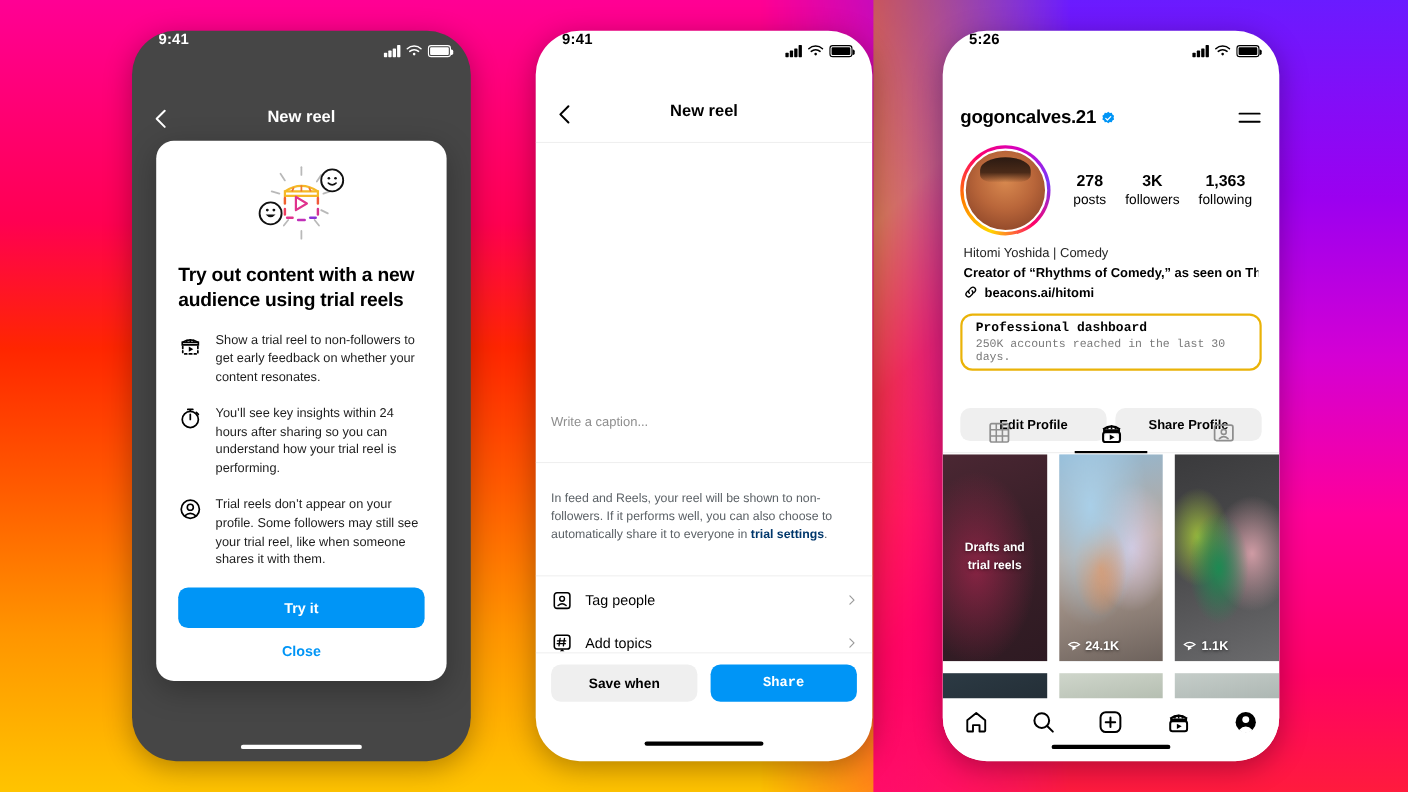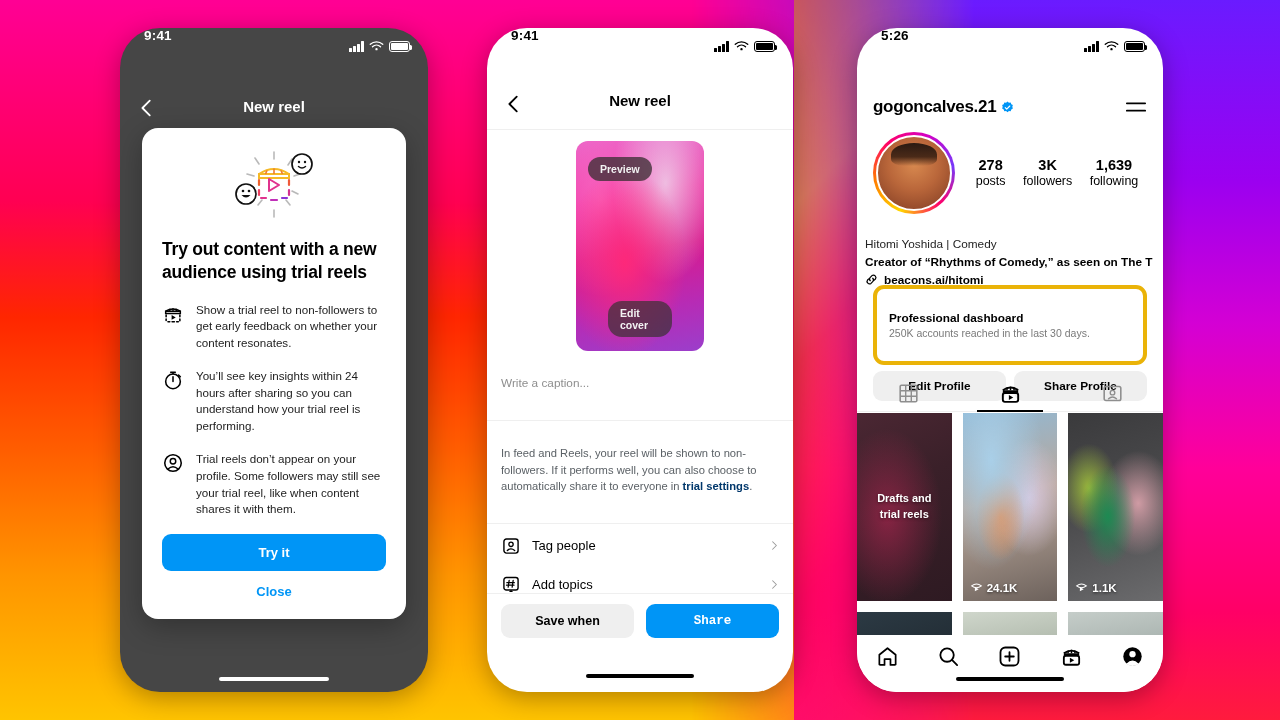--- a/index.html
+++ b/index.html
@@ -133,27 +133,27 @@
   .avatar-in { width:100%; height:100%; border-radius:50%; border:2.5px solid #fff; overflow:hidden;
     background:
       radial-gradient(circle at 50% 38%, #d8894f 0%, #b9663a 45%, #7e3a22 100%);
     position:relative;}
   .avatar-in::after{content:""; position:absolute; left:18%; top:8%; width:64%; height:32%;
     background:linear-gradient(180deg,#2b1a12 0%, #4a2a18 60%, rgba(74,42,24,0) 100%); border-radius:50% 50% 30% 30%;}
   .stat-group { flex:1; display:flex; justify-content:space-around; padding-left:12px;}
   .stat { text-align:center;}
   .stat .n { font-size:14.5px; font-weight:700; color:#000; line-height:1.25;}
   .stat .l { font-size:12.5px; color:#000; line-height:1.25;}
-  .p3-bio { position:absolute; top:208px; left:0; right:0; padding:0 8px;}
+  .p3-bio { position:absolute; top:194px; left:0; right:0; padding:0 19px;}
   .bio-name { font-size:11.8px; color:#242424; line-height:1.5;}
   .bio-desc { font-size:11.8px; font-weight:700; color:#000; line-height:1.5; white-space:nowrap; overflow:hidden;}
   .bio-link { display:flex; gap:6px; margin-top:2px;}
   .bio-link .lk { width:13px; height:13px; color:#000; flex:0 0 13px;}
   .bio-link .lt { font-size:11.8px; font-weight:700; color:#000;}
-  .dash { position:absolute; top:257px; left:16px; right:16px; border:4px solid #eab308; border-radius:11px; padding:22px 12px;}
+  .dash { position:absolute; top:257px; left:16px; right:16px; border:2px solid #eab308; border-radius:11px; padding:4px 12px;font-family:Liberation Mono, monospace;}
   .dash .t { font-size:11.8px; font-weight:700; color:#000;}
   .dash .s { font-size:10.5px; color:#7a7a7a; margin-top:2px;}
   .p3-btns { position:absolute; top:309px; left:16px; right:16px; display:flex; gap:8px;}
   .p3-btn { flex:1; background:#efefef; border:none; border-radius:9px; padding:8px 0; font-size:11.8px; font-weight:700; color:#000; font-family:inherit; cursor:pointer;margin-top:34px;}
   .p3-tabs { position:absolute; top:348px; left:0; right:0; height:36px; display:flex; border-bottom:1px solid #efefef;}
   .p3-tab { flex:1; display:flex; align-items:center; justify-content:center; color:#000; position:relative;}
   .p3-tab.inactive { color:#8e8e8e;}
   .p3-tab.active::after { content:""; position:absolute; bottom:-1px; left:18%; right:18%; height:2px; background:#000;}
   .p3-grid { position:absolute; top:385px; left:0; right:0; bottom:57px; display:grid;
     grid-template-columns:repeat(3,1fr); grid-template-rows:188px 188px; gap:11px; overflow:hidden;}
@@ -282,21 +282,21 @@
       </svg>
       <div class="bt">You’ll see key insights within 24 hours after sharing so you can understand how your trial reel is performing.</div>
     </div>
 
     <div class="bullet">
       <svg class="bi" viewBox="0 0 24 24">
         <circle cx="12" cy="12" r="9" stroke="#000" stroke-width="1.7" fill="none"></circle>
         <circle cx="12" cy="10" r="3" stroke="#000" stroke-width="1.6" fill="none"></circle>
         <path d="M6.5 18.6 q5.5 -5 11 0" stroke="#000" stroke-width="1.6" fill="none" stroke-linecap="round"></path>
       </svg>
-      <div class="bt">Trial reels don’t appear on your profile. Some followers may still see your trial reel, like when content shares it with them.</div>
+      <div class="bt">Trial reels don’t appear on your profile. Some followers may still see your trial reel, like when someone shares it with them.</div>
     </div>
 
     <button class="btn-primary">Try it</button>
     <button class="btn-link">Close</button>
   </div>
   <div class="p1-homebar"></div>
 </div>
 
 <div class="phone" id="phone2">
   <div class="p2-status">
@@ -316,25 +316,20 @@
       <span class="batt"></span>
     </div>
   </div>
   <div class="p2-nav">
     <svg class="back" viewBox="0 0 24 24">
       <path d="M15 4 L7 12 L15 20" stroke="currentColor" stroke-width="2" fill="none" stroke-linecap="round" stroke-linejoin="round"></path>
     </svg>
     <div class="title">New reel</div>
   </div>
 
-  <div class="p2-cover">
-    <div class="cover-img"></div>
-    <div class="pill-preview">Preview</div>
-    <div class="pill-editcover">Edit cover</div>
-  </div>
 
   <div class="caption-row">
     <div class="caption-ph">Write a caption...</div>
   </div>
   <div class="divider" style="top:392px"></div>
 
   <div class="trial-sec">
     <div class="trial-desc">
       <span>In feed and Reels, your reel will be shown to non-followers. If it performs well, you can also choose to automatically share it to everyone in </span><a href="#">trial settings</a><span>.</span>
     </div>
@@ -421,21 +416,21 @@
     <div class="stat-group">
       <div class="stat">
         <div class="n">278</div>
         <div class="l">posts</div>
       </div>
       <div class="stat">
         <div class="n">3K</div>
         <div class="l">followers</div>
       </div>
       <div class="stat">
-        <div class="n">1,639</div>
+        <div class="n">1,363</div>
         <div class="l">following</div>
       </div>
     </div>
   </div>
 
   <div class="p3-bio">
     <div class="bio-name">Hitomi Yoshida | Comedy</div>
     <div class="bio-desc">Creator of “Rhythms of Comedy,” as seen on The T</div>
     <div class="bio-link">
       <svg class="lk" viewBox="0 0 16 16">

